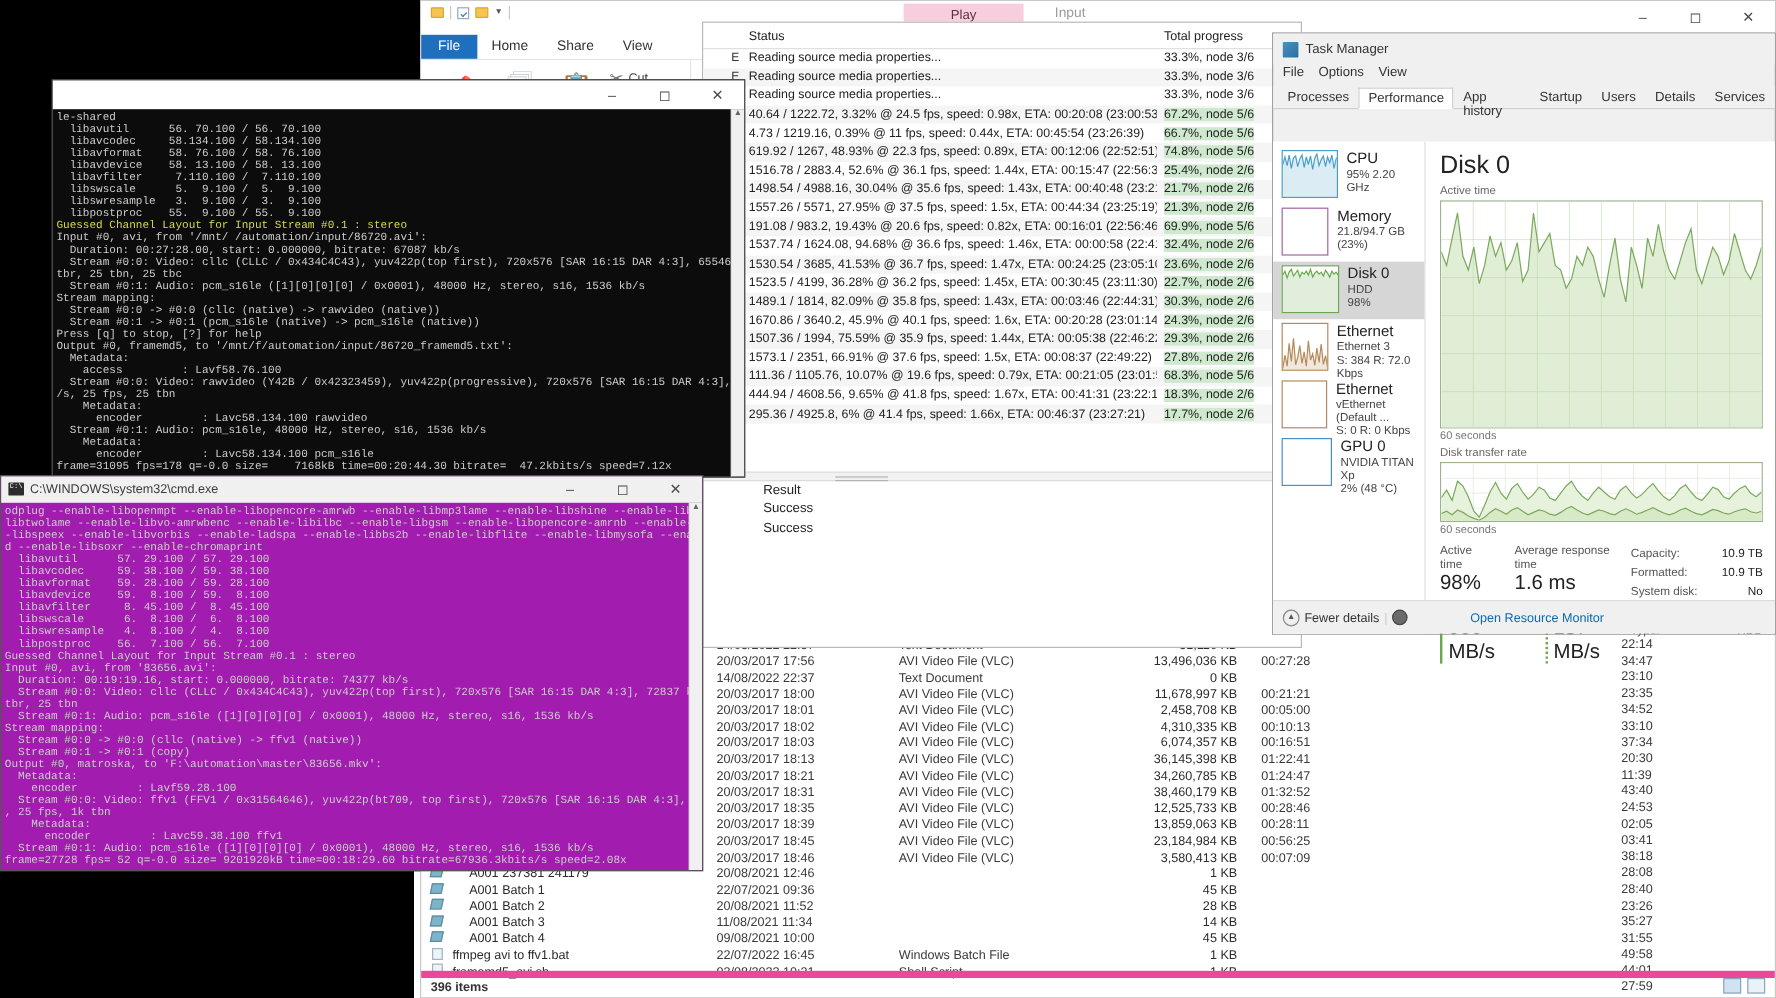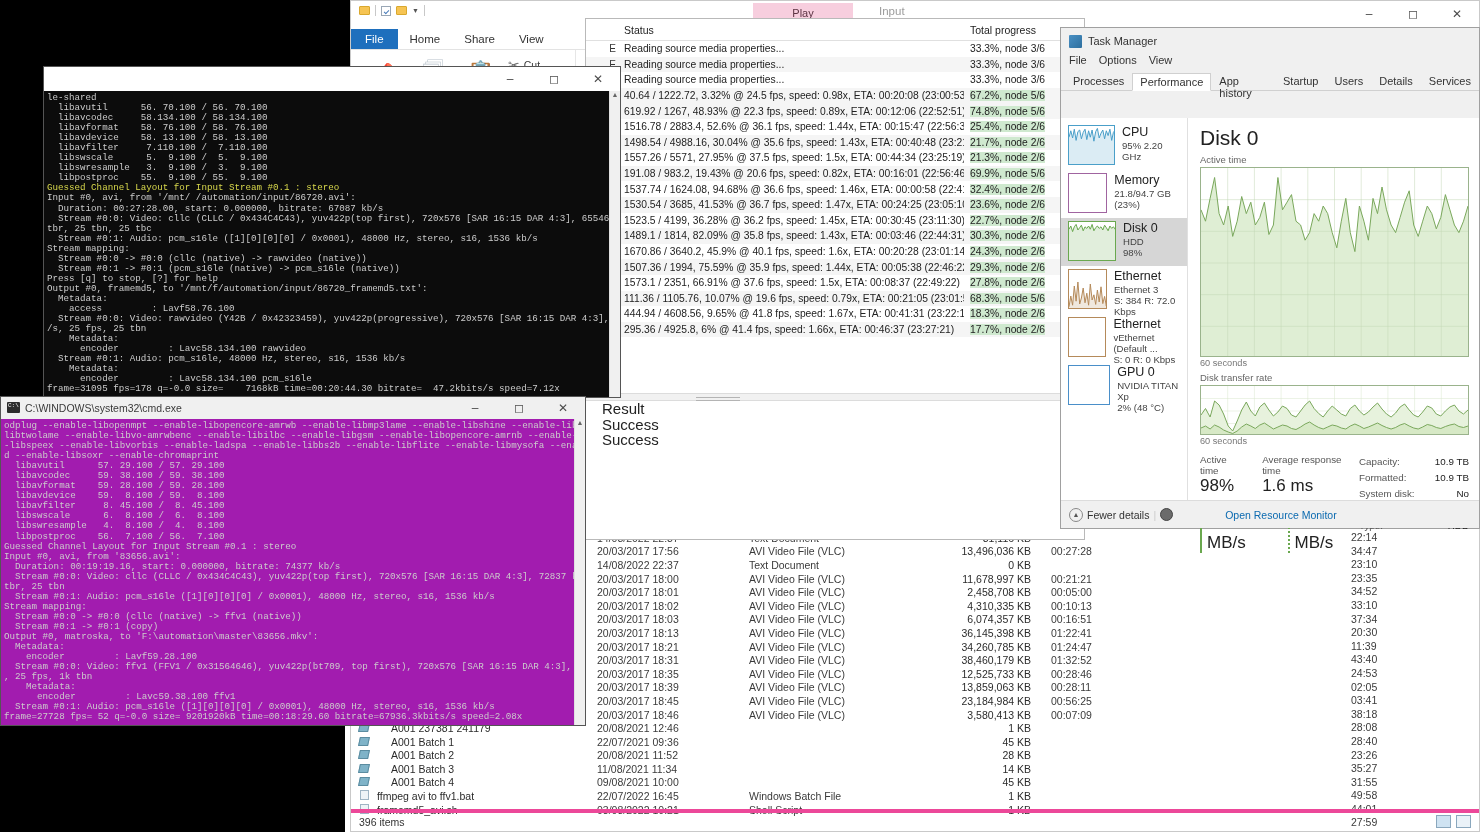--- a/index.html
+++ b/index.html
@@ -49,21 +49,21 @@
   .fi { width:26px; text-align:center; flex:0 0 26px; }
   .fname { flex:0 0 220px; white-space:nowrap; overflow:hidden; }
   .fdate { flex:0 0 152px; color:#3a3a3a; }
   .ftype { flex:0 0 152px; color:#3a3a3a; }
   .fsize { flex:0 0 140px; text-align:right; padding-right:10px; }
   .fdur  { flex:0 0 70px; padding-left:10px; color:#3a3a3a; }
   .vlc { display:inline-block; width:0;height:0;border-left:4px solid transparent;border-right:4px solid transparent;border-bottom:9px solid #e8803a; }
   .txtico { display:inline-block; width:8px;height:10px;background:#f4f4f4;border:1px solid #bdbdbd; }
   .shortcut { display:inline-block; width:10px;height:9px;background:#7fb3c8; transform:skewX(-12deg); border:1px solid #5b8ca0;}
   .batico { display:inline-block; width:9px;height:10px;background:#eef3f7;border:1px solid #9fb4c4; }
-  .statusbar { position:absolute; left:0; bottom:0; width:100%; height:22px; border-top:4px solid #ec4899; font-size:10.5px; color:#333; display:flex; align-items:center; padding-left:8px; }
+  .statusbar { position:absolute; left:0; bottom:0; width:100%; height:22px; border-top:6px solid #ec4899; font-size:10.5px; color:#333; display:flex; align-items:center; padding-left:8px;font-weight:bold; }
   .viewicons { position:absolute; right:8px; bottom:3px; display:flex; gap:5px; }
   .vicon { width:15px;height:13px;border:1px solid #8aa7bd; background:#eaf2f8; }
   .vicon.sel { background:#cfe3f2; }
 
   
   .durcol { position:absolute; left:1000px; top:530px; width:120px; }
   .durcol div { height:13.6px; font-size:10.5px; color:#3a3a3a; }
 
   
   #statwin { left:585px; top:18px; width:500px; height:522px; background:#fff; border:1px solid #b9b9b9; }
@@ -71,21 +71,21 @@
   .sw-list { position:absolute; top:22px; left:0; width:100%; }
   .srow { height:15.6px; display:flex; align-items:center; font-size:10.3px; }
   .srow.alt { background:#f5f5f5; }
   .s-left { flex:0 0 34px; text-align:right; padding-right:4px; color:#333; font-size:10px; }
   .s-status { flex:1 1 auto; padding-left:4px; color:#222; white-space:nowrap; overflow:hidden; }
   .s-prog { flex:0 0 120px; padding-left:6px; color:#222; }
   .s-prog span.hl { background:#cfe9cf; }
   .sw-split { position:absolute; top:374px; left:0; width:100%; height:8px; background:#f1f1f1; border-top:1px solid #dcdcdc; border-bottom:1px solid #dcdcdc; }
   .sw-split:after{content:"";position:absolute;left:110px;top:3px;width:44px;height:2px;border-top:1px solid #b4b4b4;border-bottom:1px solid #b4b4b4;}
   .res-list { position:absolute; top:382px; left:0; width:100%; }
-  .rrow { height:15.6px; font-size:15px; padding-left:16px; color:#222; display:flex; align-items:center; }
+  .rrow { height:15.6px; font-size:11px; padding-left:50px; color:#222; display:flex; align-items:center; }
 
   
   #con1 { left:43px; top:66px; width:578px; height:332px; background:#0c0c0c; border:1px solid #555; }
   .c1-title { height:24px; background:#fff; position:relative; }
   .c1-title .wbtns .wb { height:24px; }
   .con-body { font-family:"Liberation Mono", monospace; font-size:9.2px; line-height:10.05px; color:#cccccc; padding:2px 3px; white-space:pre; overflow:hidden; }
   .yellow { color:#d8d84c; }
   .con-scroll { position:absolute; right:0; top:24px; width:11px; bottom:0; background:#f0f0f0; border-left:1px solid #e0e0e0; }
   .con-scroll .arr { text-align:center; font-size:7px; color:#666; }
 
@@ -491,20 +491,25 @@
       </div>
       <div class="srow">
         <span class="s-left">E</span>
         <span class="s-status">Reading source media properties...</span>
         <span class="s-prog">33.3%, node 3/6</span>
       </div>
       <div class="srow alt">
         <span class="s-left"></span>
         <span class="s-status">40.64 / 1222.72, 3.32% @ 24.5 fps, speed: 0.98x, ETA: 00:20:08 (23:00:53)</span>
         <span class="s-prog"><span class="hl">67.2%, node 5/6</span></span>
+      </div>
+      <div class="srow">
+        <span class="s-left"></span>
+        <span class="s-status">4.73 / 1219.16, 0.39% @ 11 fps, speed: 0.44x, ETA: 00:45:54 (23:26:39)</span>
+        <span class="s-prog"><span class="hl">66.7%, node 5/6</span></span>
       </div>
       <div class="srow alt">
         <span class="s-left"></span>
         <span class="s-status">619.92 / 1267, 48.93% @ 22.3 fps, speed: 0.89x, ETA: 00:12:06 (22:52:51)</span>
         <span class="s-prog"><span class="hl">74.8%, node 5/6</span></span>
       </div>
       <div class="srow">
         <span class="s-left">VE</span>
         <span class="s-status">1516.78 / 2883.4, 52.6% @ 36.1 fps, speed: 1.44x, ETA: 00:15:47 (22:56:31)</span>
         <span class="s-prog"><span class="hl">25.4%, node 2/6</span></span>

